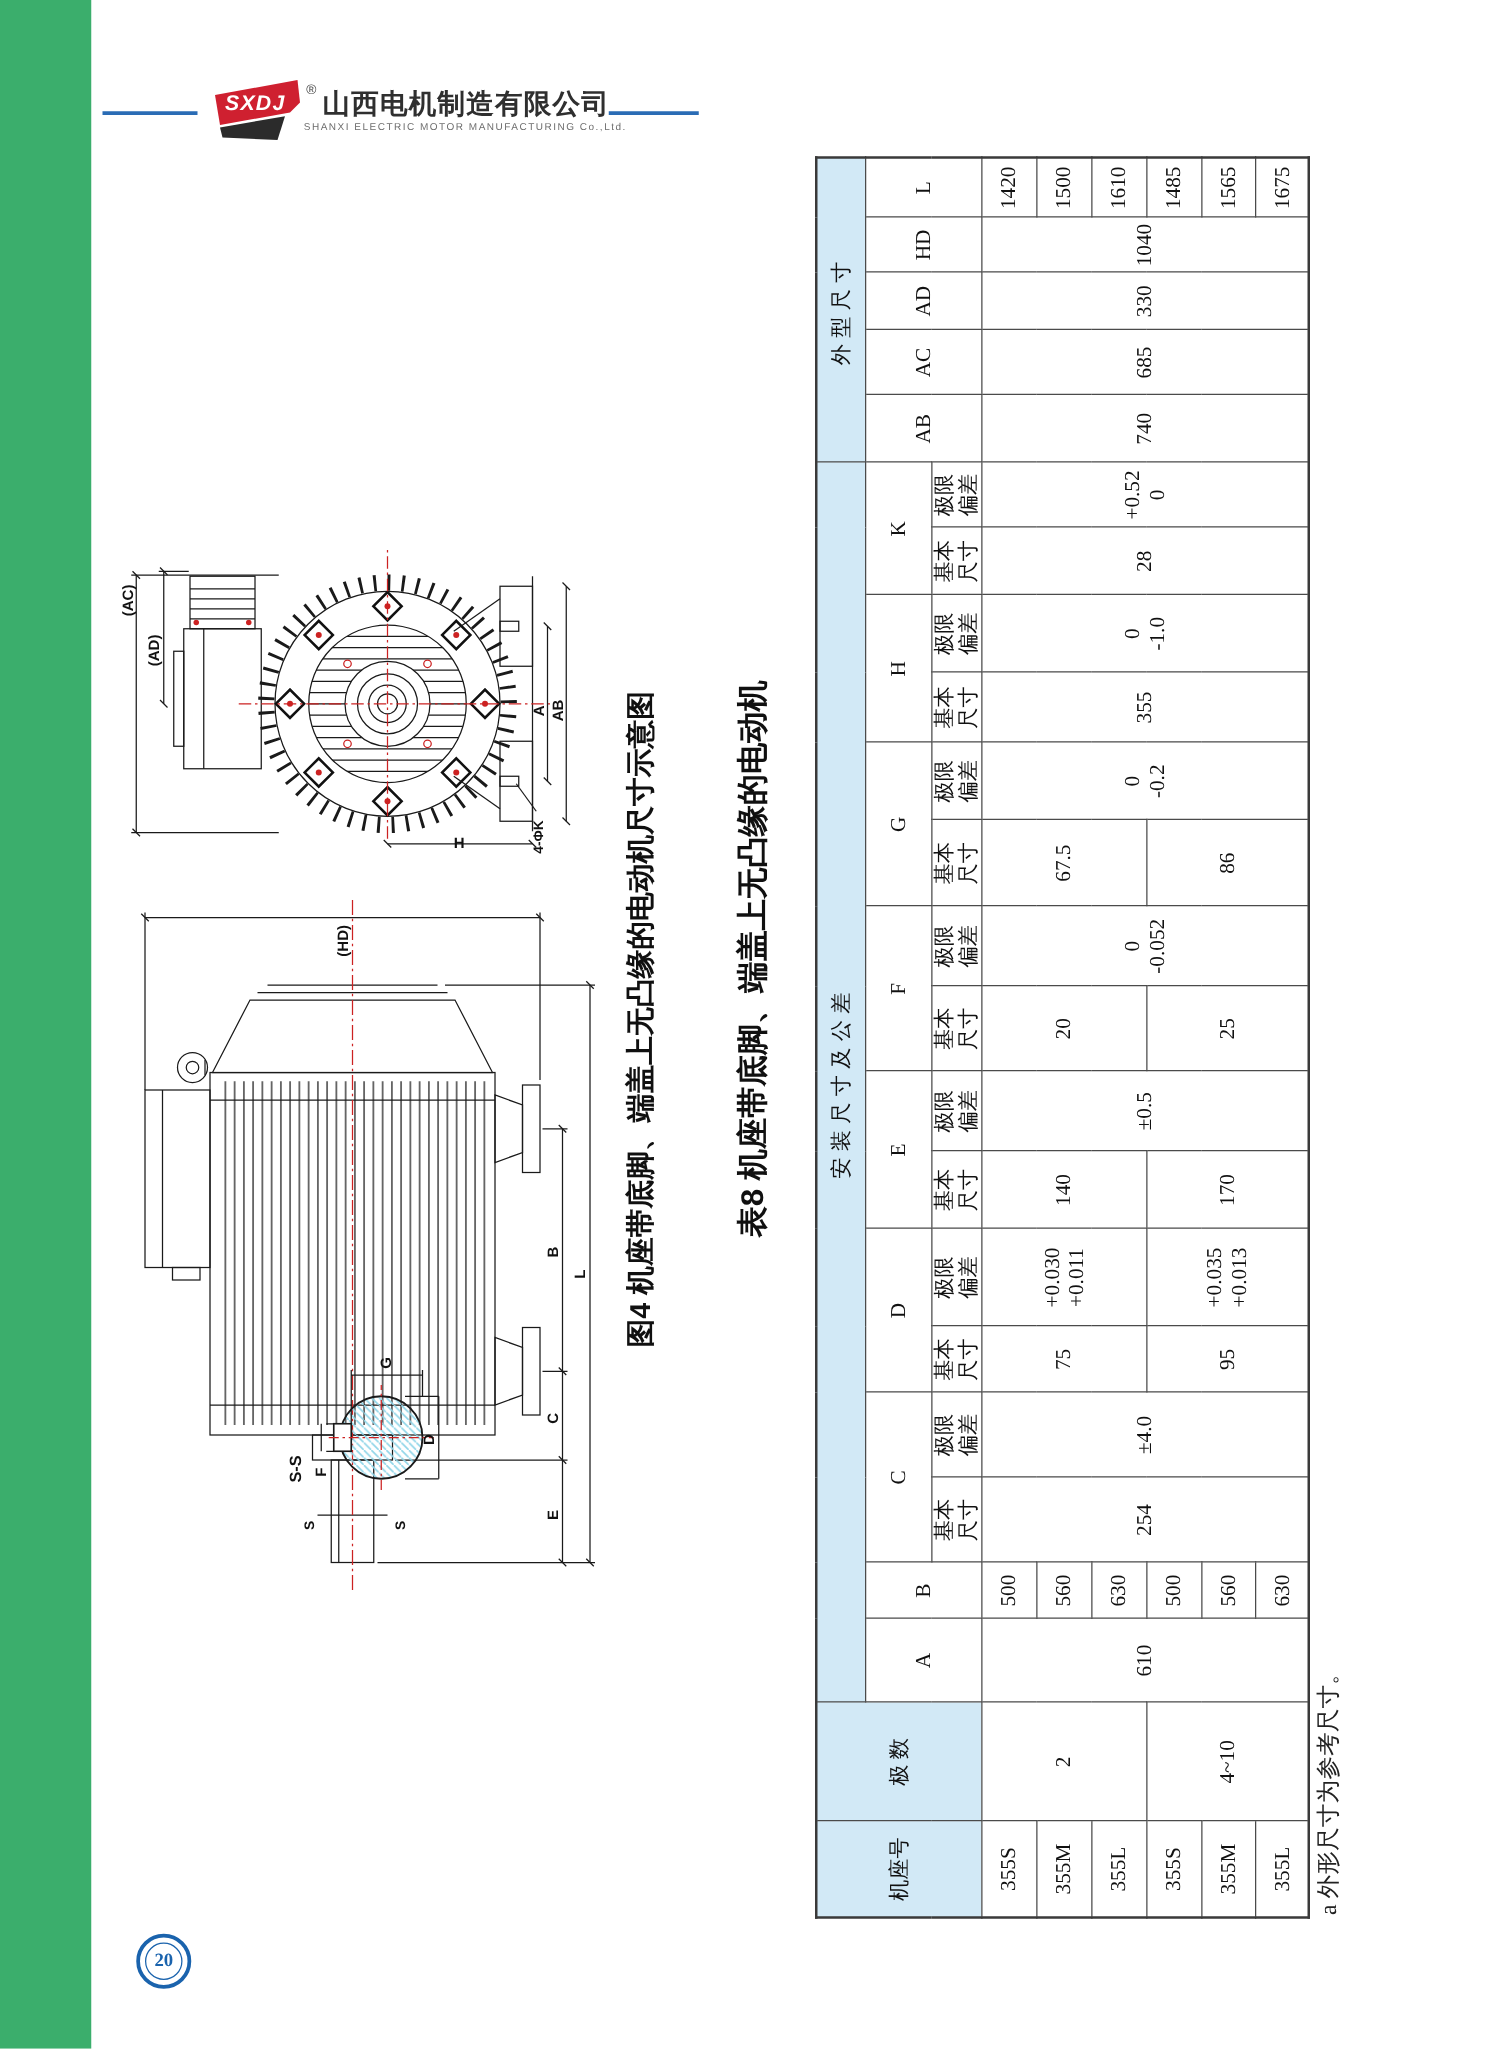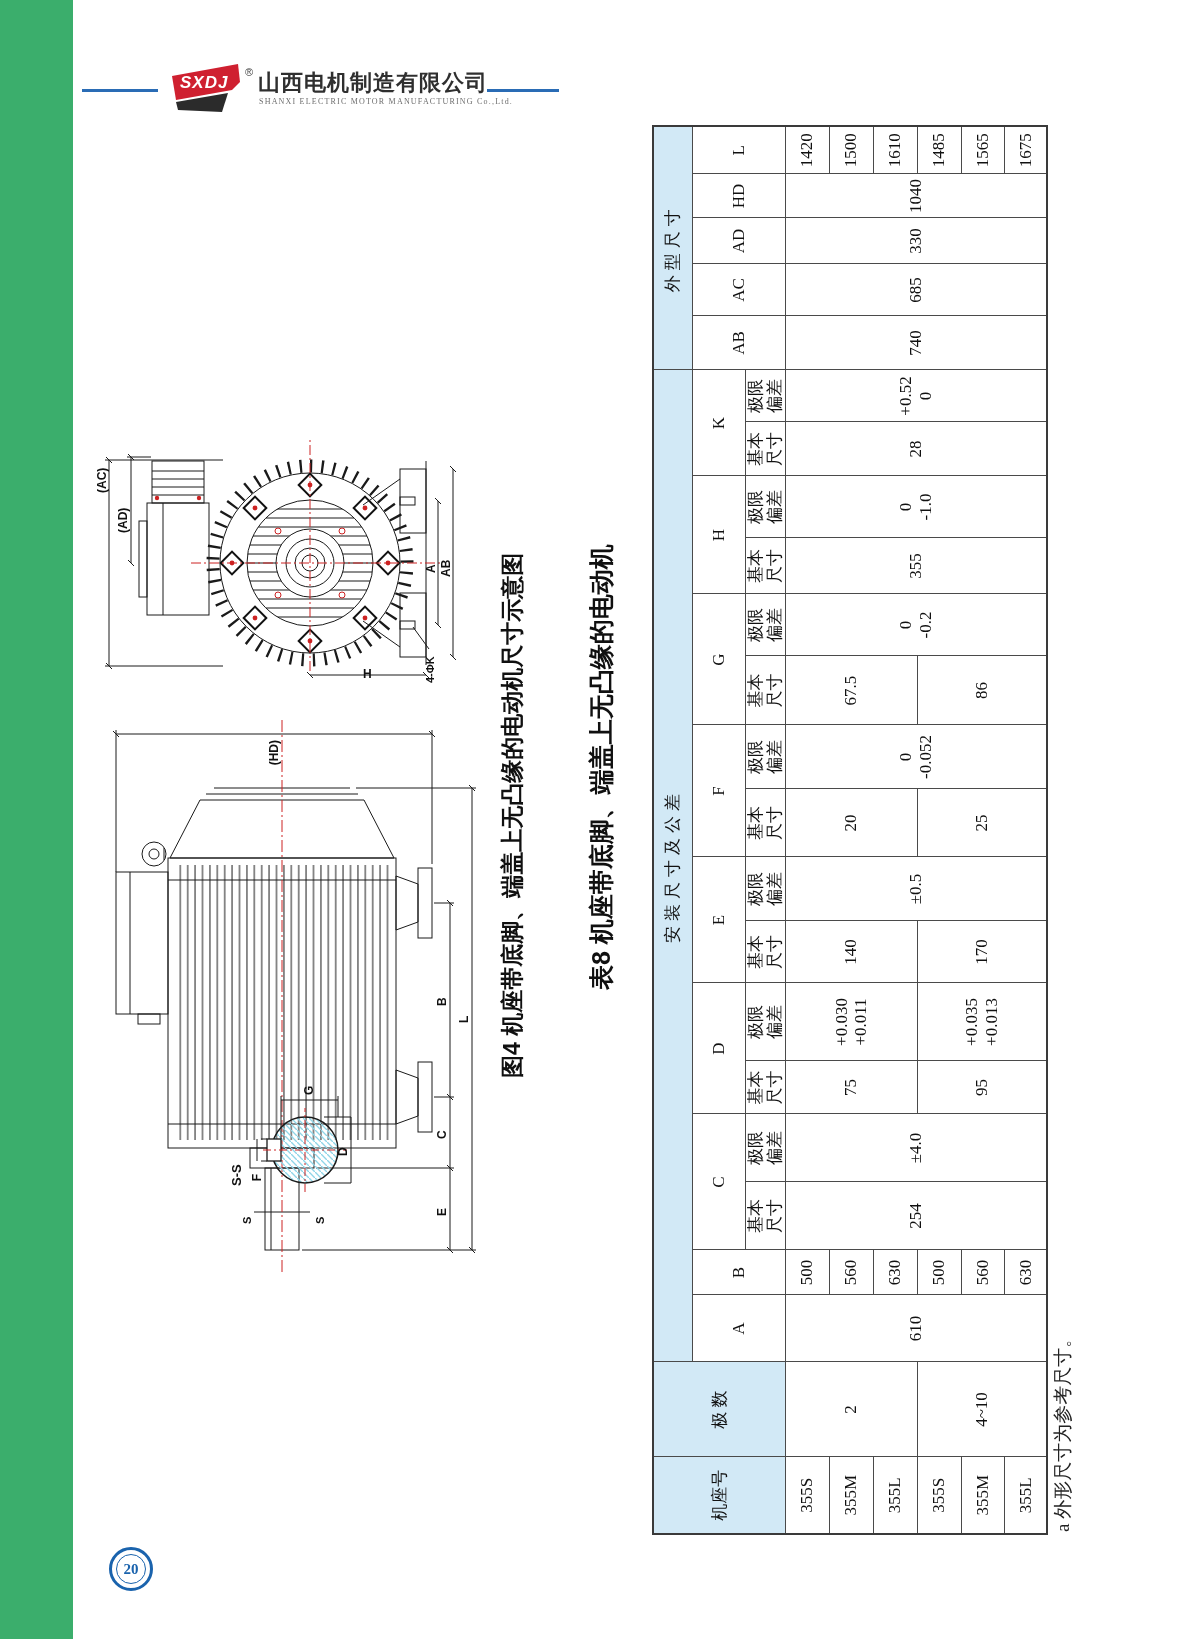--- a/index.html
+++ b/index.html
@@ -4,21 +4,21 @@
 <style>
   html,body{margin:0;padding:0;}
   body{
     width:1200px;height:1639px;position:relative;background:#ffffff;
     font-family:"Liberation Sans",sans-serif;color:#1a1a1a;overflow:hidden;
   }
   
   .greenbar{position:absolute;left:0;top:0;width:73px;height:1639px;background:#3bae6c;}
   .blueline{position:absolute;height:3px;background:#2a6cb5;}
   .brand-cn{position:absolute;left:258px;top:68px;font-size:22px;letter-spacing:1px;color:#2f2f2f;font-weight:bold;}
-  .brand-en{position:absolute;left:259px;top:97px;font-size:8px;letter-spacing:1.2px;color:#6e6e6e;font-family:Liberation Serif, serif;}
+  .brand-en{position:absolute;left:243px;top:97px;font-size:8px;letter-spacing:1.2px;color:#6e6e6e;}
   .reg{position:absolute;left:245px;top:66px;font-size:11px;color:#444;}
   .badge{position:absolute;left:109px;top:1547px;width:38px;height:38px;border:3px solid #1a63ad;border-radius:50%;
          display:flex;align-items:center;justify-content:center;}
   .badge .inner{width:28px;height:28px;border:1.5px solid #1a63ad;border-radius:50%;
          display:flex;align-items:center;justify-content:center;font-weight:bold;font-size:15px;color:#1a63ad;
          font-family:"Liberation Serif",serif;}
   
   .rw{position:absolute;}
   .ri{position:absolute;left:0;top:0;transform-origin:0 0;}
   .vcaption{font-weight:bold;color:#101010;white-space:nowrap;}

